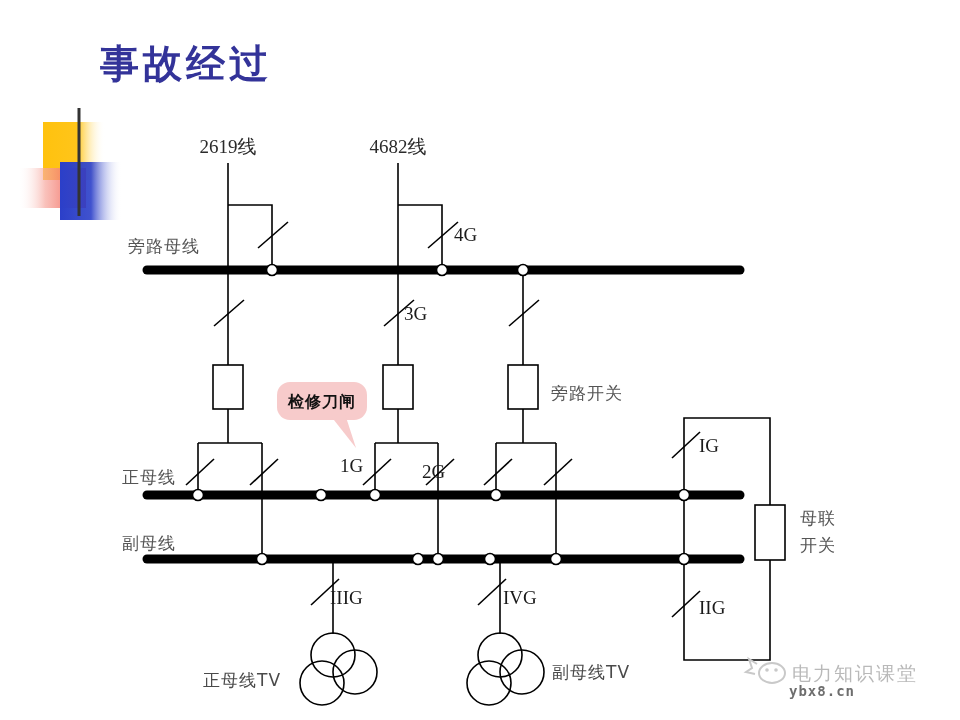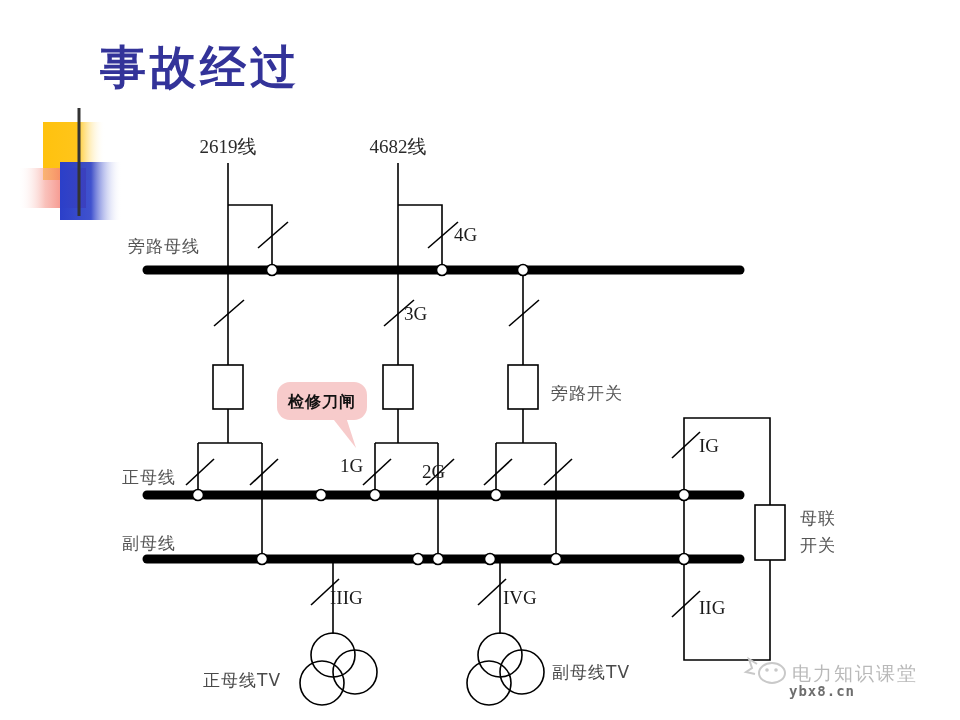--- a/index.html
+++ b/index.html
@@ -24,21 +24,21 @@
     position: absolute;
     left: 0; top: 0;
     width: 960px;
     height: 720px;
   }
   .slide-title {
     position: absolute;
     left: 100px;
     top: 44px;
     font-family: "DejaVu Sans", "Liberation Sans", sans-serif;
-    font-size: 46px;
+    font-size: 39px;
     font-weight: bold;
     color: #333399;
     letter-spacing: 4px;
     line-height: 1;
     white-space: nowrap;
   }
   .cn-label {
     font-family: "DejaVu Sans", "Liberation Sans", sans-serif;
     font-size: 17px;
     fill: #555555;

